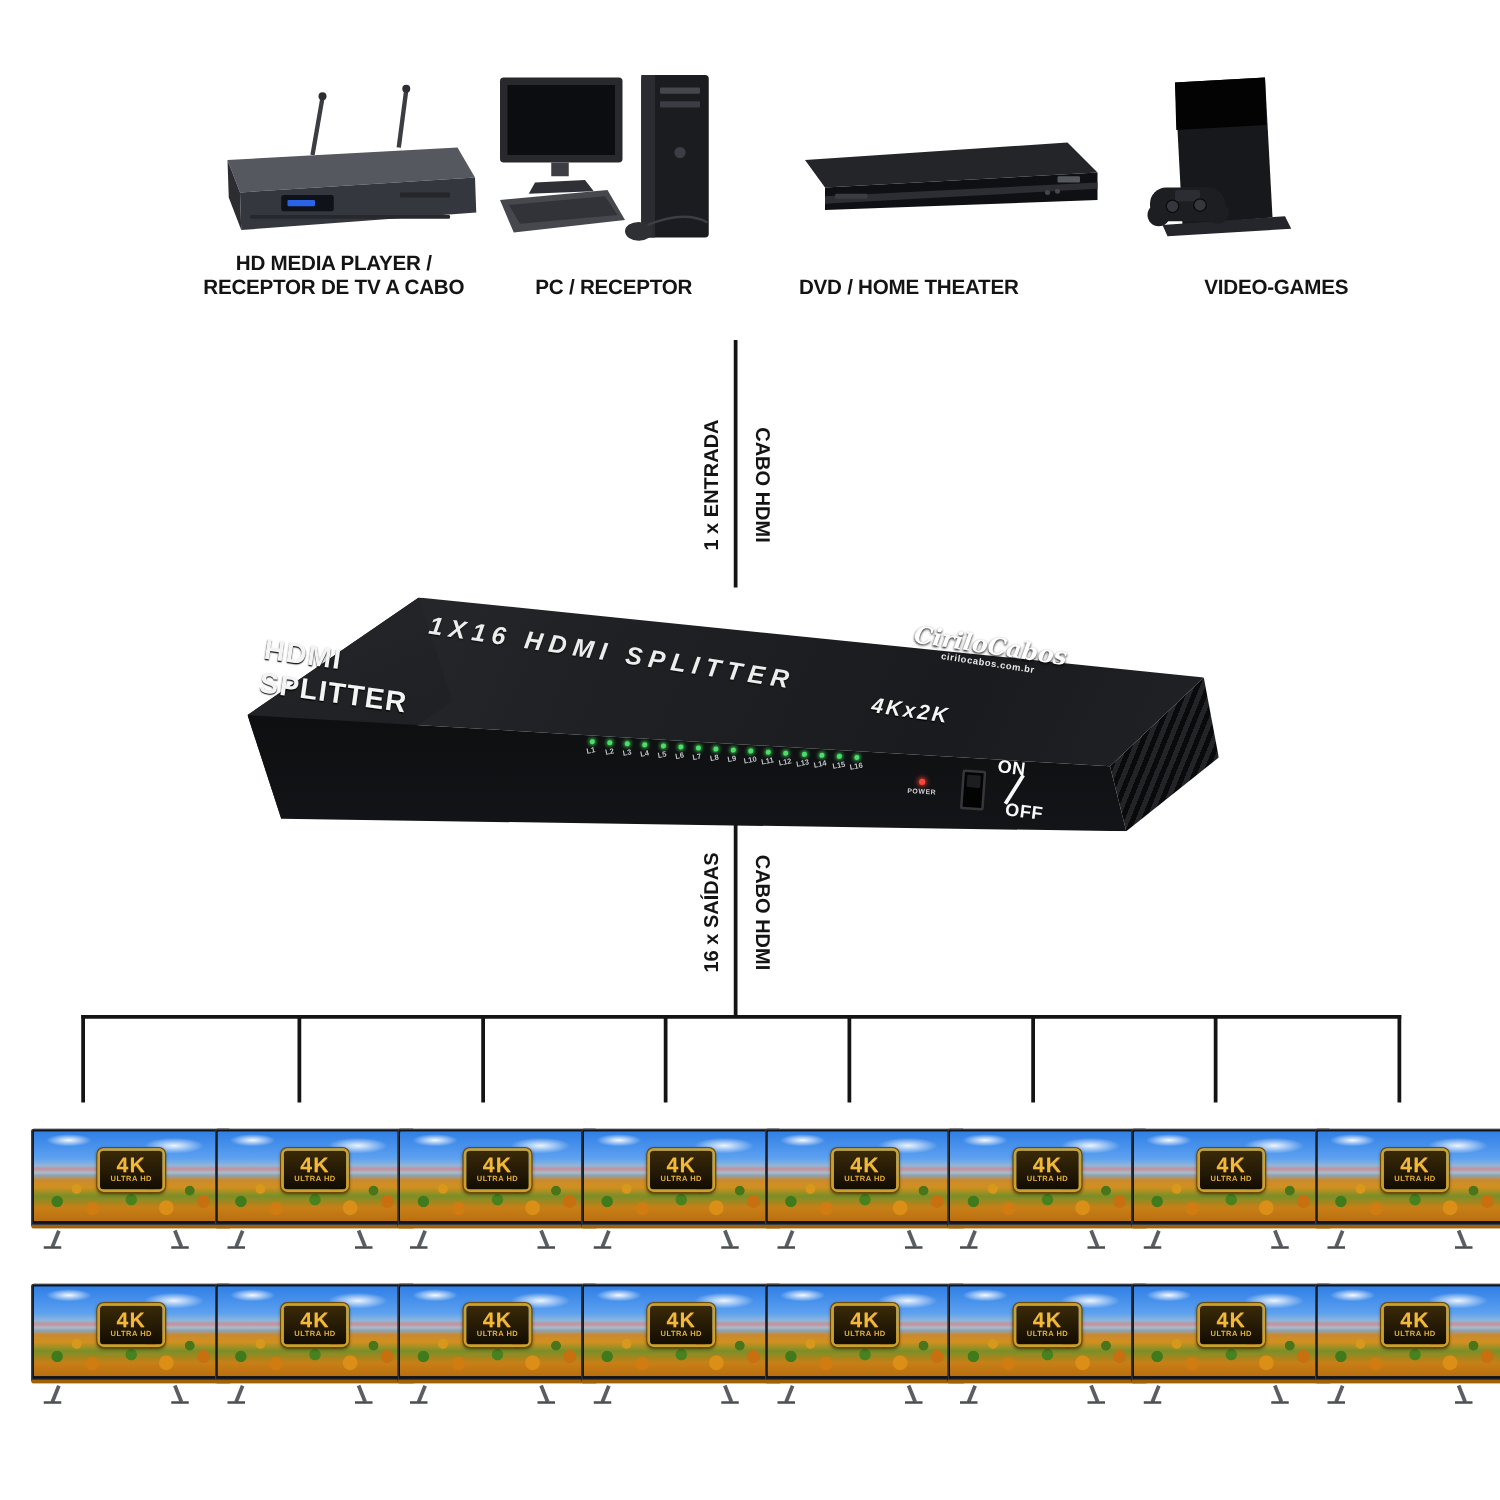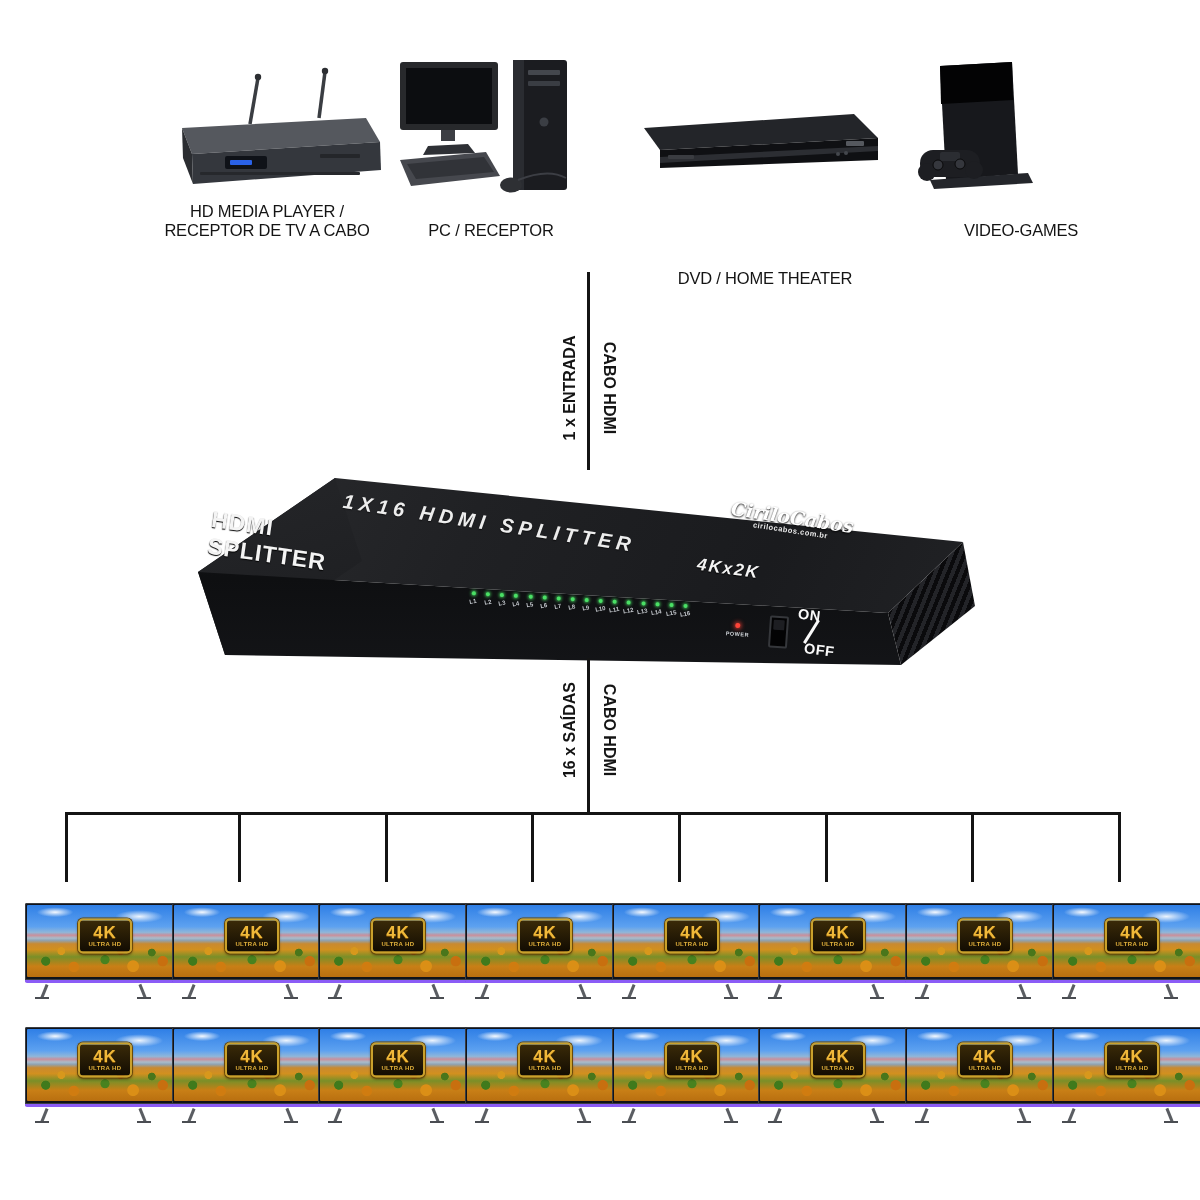--- a/index.html
+++ b/index.html
@@ -1,19 +1,19 @@
 <!DOCTYPE html>
 <html style="--line-color: #141414; --led-green: #4ae065; --power-red: #ff4438; --badge-gold: #caa12c;"><head>
 <meta charset="utf-8">
 <style>
   html,body{margin:0;padding:0;background:#fff;}
   .canvas{position:relative;width:1200px;height:1200px;background:#ffffff;overflow:hidden;
           font-family:"Liberation Sans",sans-serif;color:#111;}
   
-  .src-label{position:absolute;text-align:center;font-weight:normal;font-size:16.5px;line-height:19px;
+  .src-label{position:absolute;text-align:center;font-weight:bold;font-size:16.5px;line-height:19px;
              letter-spacing:-0.2px;white-space:pre-line;color:#141414;}
   .src-img{position:absolute;}
   
   .vline,.hline,.drop{position:absolute;background:var(--line-color,#141414);}
   .vline{width:3px;}
   .hline{height:3px;}
   .drop{width:3px;}
   .vlabel{position:absolute;font-weight:bold;font-size:16px;white-space:nowrap;color:#141414;}
   .vlabel.up{transform:translate(-50%,-50%) rotate(-90deg);}
   .vlabel.down{transform:translate(-50%,-50%) rotate(90deg);}
@@ -57,21 +57,21 @@
                  background:#1d1e22;border-radius:1px;}
   .onoff{position:absolute;color:#fafafa;font-weight:bold;font-size:14.5px;letter-spacing:.5px;}
   .on-lab{left:613px;top:147px;transform:rotate(7deg);}
   .off-lab{left:619px;top:182px;transform:rotate(7deg);}
   .onoff-slash{position:absolute;left:625px;top:158px;width:2.5px;height:27px;background:#fafafa;
                transform:rotate(32deg);}
   
   .tv{position:absolute;width:136px;height:97px;}
   .tv .screen{position:absolute;left:0;top:0;width:160px;height:80px;background:#10131a;
               border-radius:2px;padding:2px 2px 3px 2px;box-sizing:border-box;
-              border-bottom:3px solid #8b5cf6;box-shadow:0 0 0 1px #3a3d42 inset;}
+              border-bottom:3px solid #a16207;box-shadow:0 0 0 1px #3a3d42 inset;}
   .tv .pic{position:relative;width:100%;height:100%;border-radius:1px;overflow:hidden;
     background:
       radial-gradient(ellipse 26px 7px at 18% 10%, rgba(255,255,255,.95), rgba(255,255,255,0) 70%),
       radial-gradient(ellipse 34px 9px at 72% 16%, rgba(255,255,255,.9), rgba(255,255,255,0) 70%),
       radial-gradient(ellipse 20px 6px at 45% 26%, rgba(255,255,255,.7), rgba(255,255,255,0) 70%),
       radial-gradient(circle 7px at 12% 78%, #3f7a1c 60%, rgba(0,0,0,0) 70%),
       radial-gradient(circle 8px at 30% 86%, #d07c10 60%, rgba(0,0,0,0) 70%),
       radial-gradient(circle 7px at 50% 76%, #48821f 60%, rgba(0,0,0,0) 70%),
       radial-gradient(circle 9px at 68% 85%, #db8f16 60%, rgba(0,0,0,0) 70%),
       radial-gradient(circle 8px at 87% 78%, #c86f0f 60%, rgba(0,0,0,0) 70%),
@@ -147,21 +147,21 @@
     <circle cx="37" cy="114" r="9" fill="#1d1e22"></circle>
     <circle cx="84" cy="112" r="9" fill="#1d1e22"></circle>
     <rect x="50" y="94" width="20" height="9" rx="2" fill="#2b2d32"></rect>
     <circle cx="48" cy="107" r="5" fill="#35373d" stroke="#0a0a0b"></circle>
     <circle cx="70" cy="106" r="5" fill="#35373d" stroke="#0a0a0b"></circle>
   </svg>
 
   <div class="src-label" style="left:156px;top:202px;width:222px;">HD MEDIA PLAYER /
 RECEPTOR DE TV A CABO</div>
   <div class="src-label" style="left:401px;top:221px;width:180px;">PC / RECEPTOR</div>
-  <div class="src-label" style="left:654px;top:221px;width:222px;margin-top:48px;">DVD / HOME THEATER</div>
+  <div class="src-label" style="left:616px;top:221px;width:222px;">DVD / HOME THEATER</div>
   <div class="src-label" style="left:910px;top:221px;width:222px;">VIDEO-GAMES</div>
 
   <div class="vline" style="left:587px;top:272px;height:198px;"></div>
   <div class="vlabel up" style="left:570px;top:388px;">1 x ENTRADA</div>
   <div class="vlabel down" style="left:609px;top:388px;">CABO HDMI</div>
 
   <div class="splitter">
     <div class="face top"></div>
     <div class="face left"></div>
     <div class="face front"></div>

